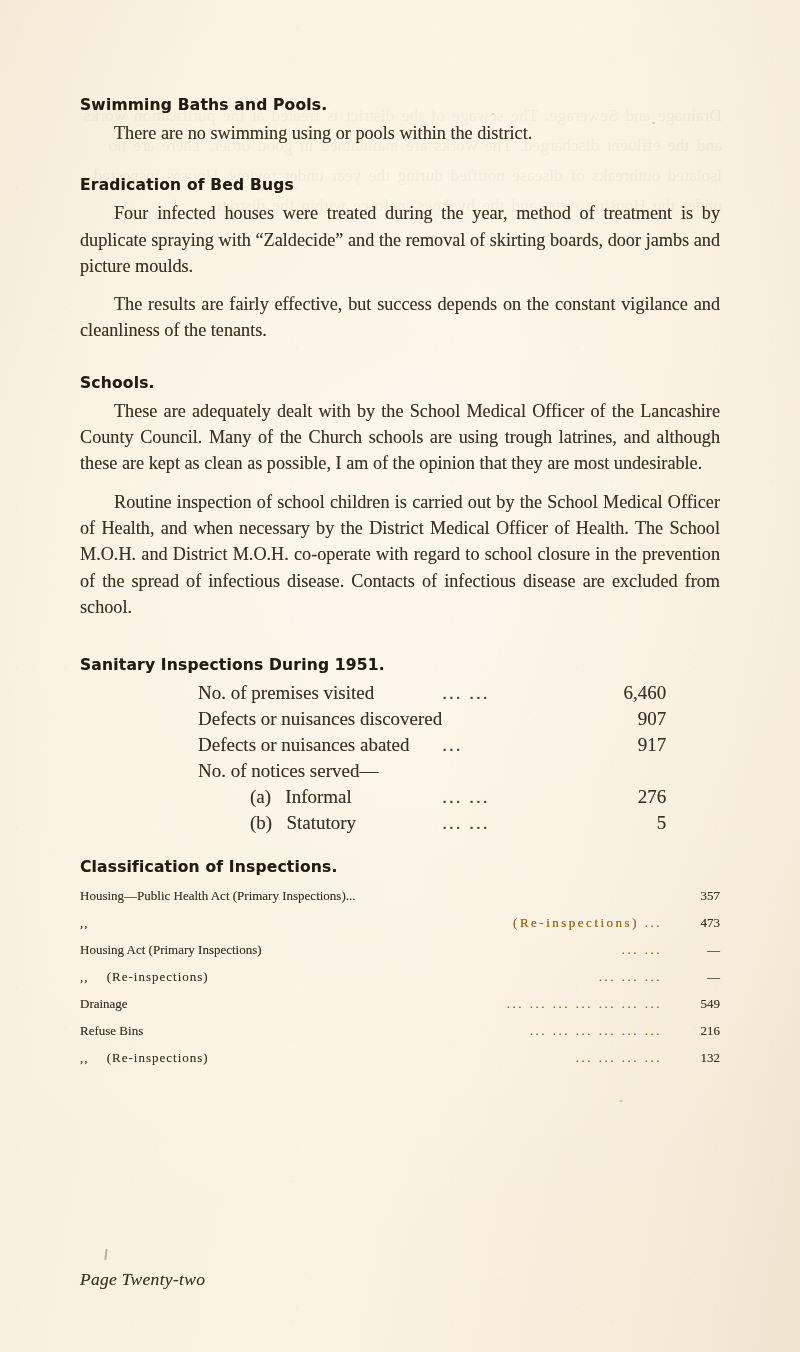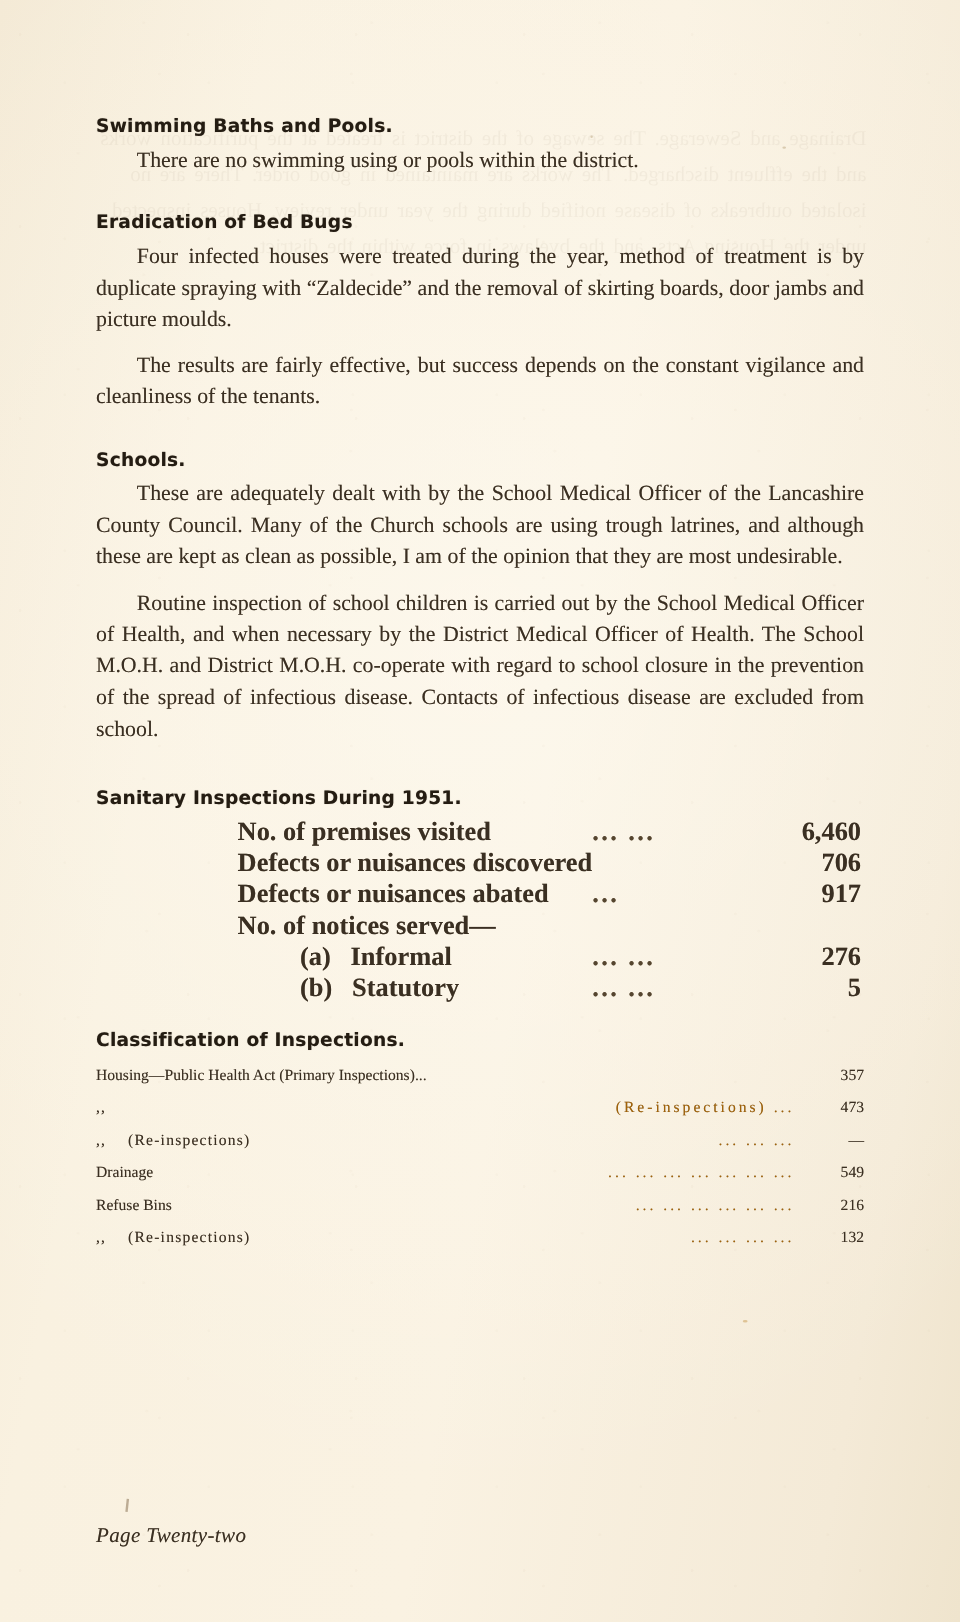--- a/index.html
+++ b/index.html
@@ -89,25 +89,24 @@
 
   .gap-s  { height: 12px; }
   .gap-m  { height: 22px; }
   .gap-l  { height: 30px; }
   .gap-xl { height: 36px; }
 
   
   table.figlist {
     border-collapse: collapse;
     margin: 6px 0 0 0;
-    font-size: 22px;
+    font-size: 19px;
     line-height: 26px;
     color: #3a2f22;
     text-shadow: 0 0 0.55px rgba(70,55,35,0.45);
-    font-weight: bold;
   }
   table.figlist td { padding: 0; vertical-align: baseline; white-space: nowrap; }
   td.fl-pad     { width: 118px; }
   td.fl-label   { padding-right: 10px; }
   td.fl-leader  { width: 132px; color: #55452f; letter-spacing: 2px; }
   td.fl-value   { width: 92px; text-align: right; padding-left: 6px; }
   tr.fl-sub td.fl-label { padding-left: 52px; }
 
   
   table.classlist {
@@ -200,21 +199,21 @@
         <tr>
           <td class="fl-pad"></td>
           <td class="fl-label">No. of premises visited</td>
           <td class="fl-leader">...      ...</td>
           <td class="fl-value">6,460</td>
         </tr>
         <tr>
           <td class="fl-pad"></td>
           <td class="fl-label">Defects or nuisances discovered</td>
           <td class="fl-leader"></td>
-          <td class="fl-value">706</td>
+          <td class="fl-value">907</td>
         </tr>
         <tr>
           <td class="fl-pad"></td>
           <td class="fl-label">Defects or nuisances abated</td>
           <td class="fl-leader">...</td>
           <td class="fl-value">917</td>
         </tr>
         <tr>
           <td class="fl-pad"></td>
           <td class="fl-label">No. of notices served—</td>
@@ -247,20 +246,25 @@
           <td class="cl-label ind-0">Housing—Public Health Act (Primary Inspections)...</td>
           <td class="cl-dots"></td>
           <td class="cl-value">357</td>
         </tr>
         <tr>
           <td class="cl-label ind-2 ditto">,,</td>
           <td class="cl-dots">(Re-inspections)      ...</td>
           <td class="cl-value">473</td>
         </tr>
         <tr>
+          <td class="cl-label ind-1">Housing Act (Primary Inspections)</td>
+          <td class="cl-dots">...      ...</td>
+          <td class="cl-value dash">—</td>
+        </tr>
+        <tr>
           <td class="cl-label ind-2 ditto">,,  (Re-inspections)</td>
           <td class="cl-dots">...      ...      ...</td>
           <td class="cl-value dash">—</td>
         </tr>
         <tr>
           <td class="cl-label ind-0">Drainage</td>
           <td class="cl-dots">...     ...     ...     ...     ...     ...     ...</td>
           <td class="cl-value">549</td>
         </tr>
         <tr>

